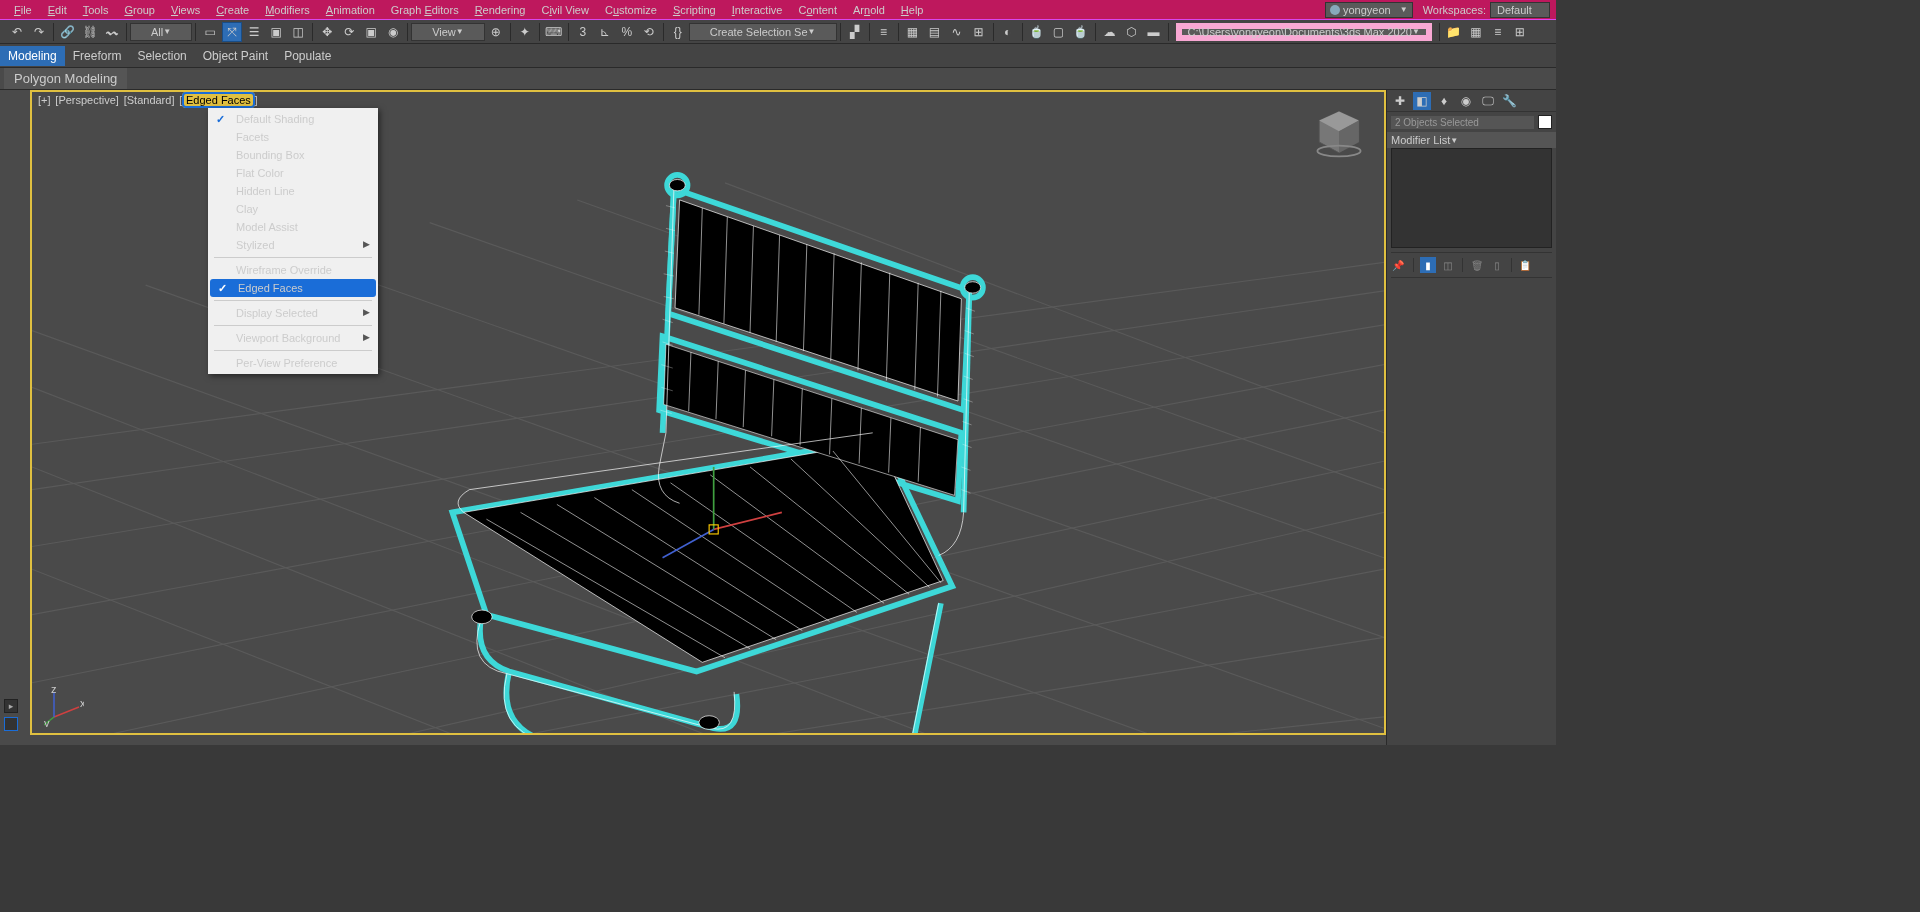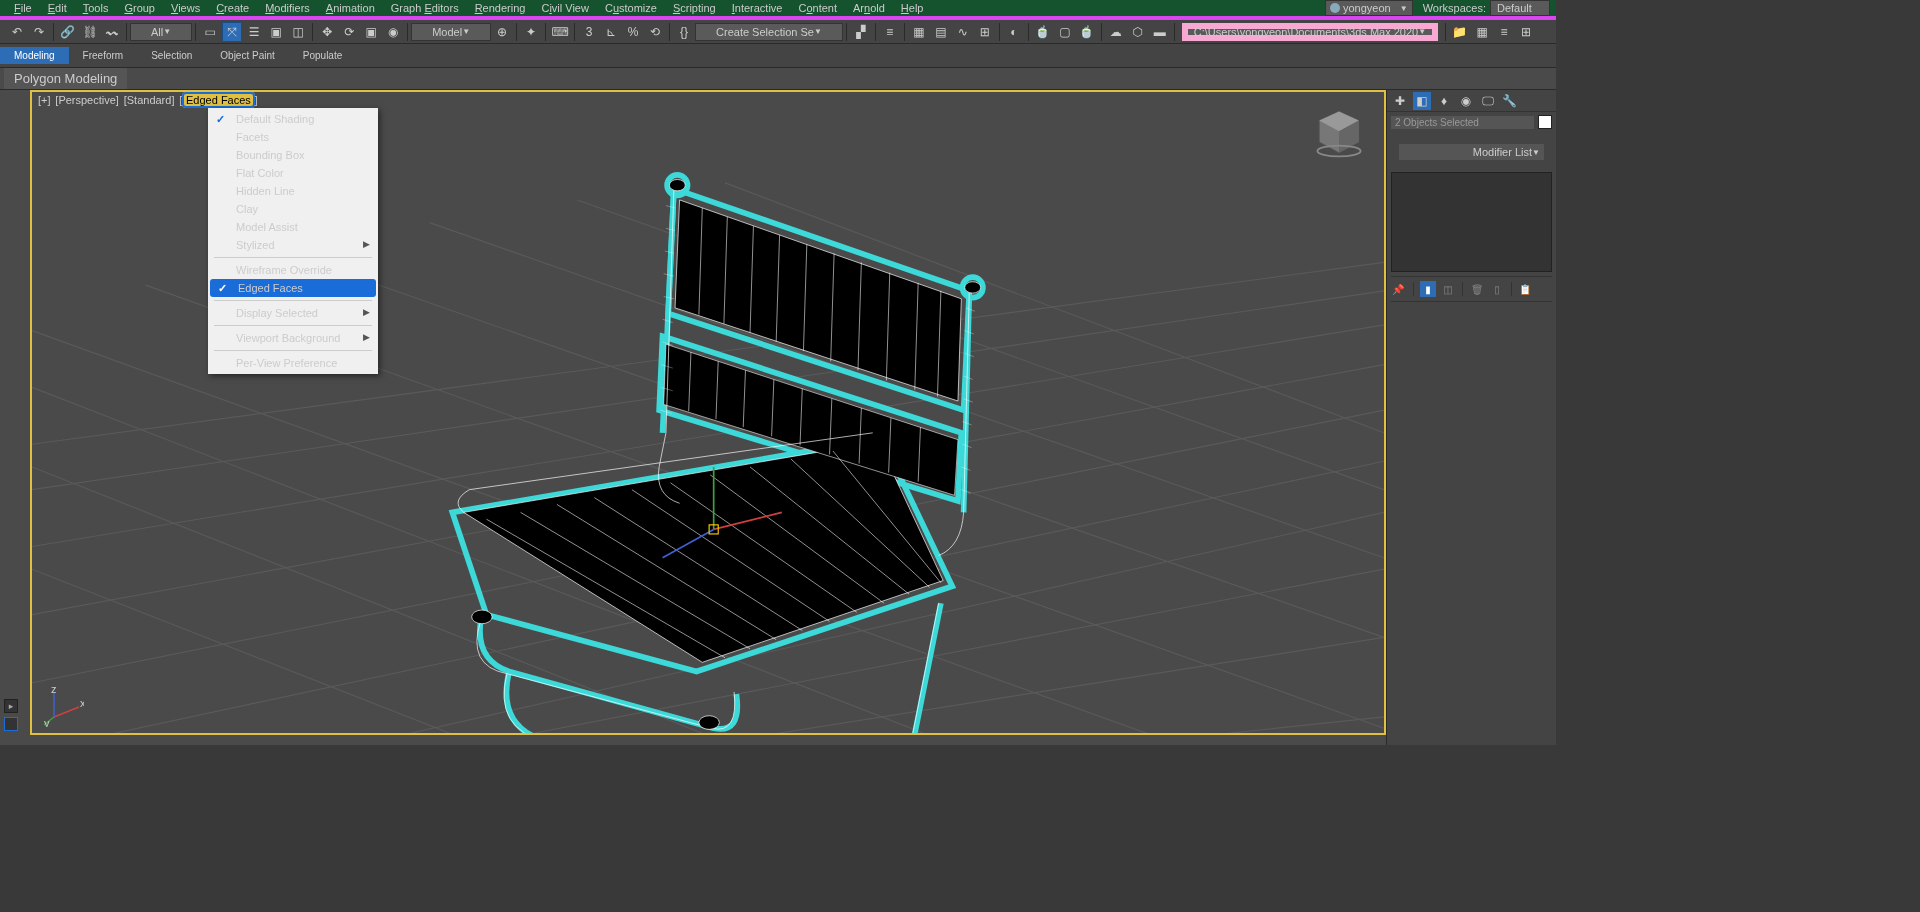--- a/index.html
+++ b/index.html
@@ -1,36 +1,36 @@
 <!DOCTYPE html>
 <html><head>
 <meta charset="utf-8">
 <style>
 *{margin:0;padding:0;box-sizing:border-box;font-family:'Segoe UI',Tahoma,sans-serif;font-size:11px;color:#ccc;user-select:none}
 body{background:#393939;width:1556px;height:745px;overflow:hidden;position:relative}
 
-.menubar{height:20px;background:#14532d;display:flex;align-items:center;padding:0 6px;border-bottom:4px solid #d946ef}
+.menubar{height:20px;background:#be185d;display:flex;align-items:center;padding:0 6px;border-bottom:1px solid #d946ef}
 .menubar .m{padding:2px 8px;cursor:pointer}
 .menubar .m u{text-decoration:underline}
 .spacer{flex:1}
 .user-box{background:#5a5a5a;padding:1px 4px;border:1px solid #333;display:flex;align-items:center;gap:3px;margin-right:6px}
 .user-box .av{width:10px;height:10px;background:#8ab;border-radius:50%}
 .ws-label{margin-left:4px}
 .ws-dd{background:#5a5a5a;padding:1px 6px;border:1px solid #333;margin-left:4px;min-width:60px}
 
 .toolbar{height:24px;background:#444;display:flex;align-items:center;gap:0;border-bottom:1px solid #2a2a2a;padding:0 6px}
 .tbtn{width:20px;height:20px;display:flex;align-items:center;justify-content:center;margin:0 1px;border:1px solid transparent;cursor:pointer;font-size:12px}
 .tbtn.active{background:#2d6db5;border-color:#1a4d85}
 .tsep{width:1px;height:18px;background:#2a2a2a;margin:0 3px}
 .tdd{background:#5a5a5a;padding:1px 20px;border:1px solid #333;min-width:40px;height:18px;font-size:10px;display:flex;align-items:center}
 .tdd.wide{min-width:90px}
 .path-box{background:#5a5a5a;padding:1px 6px;border:6px solid #f9a8d4;min-width:220px;height:18px;font-size:10px;display:flex;align-items:center;margin:0 4px}
 
 .ribbon{height:24px;background:#444;display:flex;align-items:center;border-bottom:1px solid #2a2a2a}
-.rtab{padding:3px 14px;cursor:pointer;font-size:10px}
+.rtab{padding:3px 8px;cursor:pointer;font-size:12px}
 .rtab.active{background:#2d6db5;color:#fff}
 
 .subribbon{height:22px;background:#4a4a4a;display:flex;align-items:center;border-bottom:1px solid #2a2a2a}
 .subtab{padding:3px 10px;background:#555;margin-left:4px;font-size:13px}
 
 .main{position:absolute;top:90px;left:0;right:0;bottom:0;display:flex}
 .viewport-area{flex:1;position:relative;background:#4a4a4a}
 .viewport{position:absolute;top:0;left:30px;right:0;bottom:10px;background:#4a4a4a;border:2px solid #e0c040;overflow:hidden}
 .vp-label{position:absolute;top:2px;left:6px;font-size:10px;color:#ccc;z-index:3}
 .vp-label .seg{margin-right:2px}
@@ -53,21 +53,21 @@
 .leftstrip .pb{width:14px;height:14px;background:#333;border:1px solid #222;display:flex;align-items:center;justify-content:center;color:#aaa;font-size:9px;margin-bottom:4px}
 .axis-gizmo{position:absolute;left:44px;bottom:18px;width:40px;height:40px;z-index:2}
 
 .rightpanel{width:170px;background:#444;border-left:1px solid #2a2a2a;display:flex;flex-direction:column}
 .cmd-tabs{height:22px;display:flex;align-items:center;gap:4px;padding:2px 4px;border-bottom:1px solid #333}
 .cmd-tabs .ct{width:18px;height:18px;display:flex;align-items:center;justify-content:center;cursor:pointer;font-size:12px}
 .cmd-tabs .ct.active{background:#2d6db5}
 .sel-row{height:20px;display:flex;align-items:center;padding:2px 4px;gap:4px}
 .sel-name{flex:1;background:#555;padding:1px 4px;font-size:10px;color:#999}
 .sel-color{width:14px;height:14px;background:#fff;border:1px solid #222}
-.mod-dd{margin:12px;background:#555;padding:2px 4px;font-size:10px;display:flex;align-items:center;justify-content:flex-end}
+.mod-dd{margin:0;background:#555;padding:2px 4px;font-size:10px;display:flex;align-items:center;justify-content:flex-start}
 .mod-stack{margin:0 4px 4px 4px;height:100px;background:#333;border:1px solid #222}
 .mod-btns{margin:0 4px;display:flex;gap:4px;align-items:center;padding:4px 0;border-top:1px solid #333;border-bottom:1px solid #333}
 .mod-btns .mb{width:16px;height:16px;display:flex;align-items:center;justify-content:center;font-size:10px;color:#888}
 .mb-sep{width:1px;height:14px;background:#333;margin:0 2px}
 .mod-btns .mb.hl{background:#2d6db5;color:#fff}
 .rollout-area{flex:1;background:#444}
 svg text{fill:#ccc}
 </style>
 </head>
 <body>
@@ -120,21 +120,21 @@
   <div class="tbtn">☰</div>
   <div class="tbtn">▣</div>
   <div class="tbtn">◫</div>
   <div class="tsep"></div>
   <div class="tbtn">✥</div>
   <div class="tbtn">⟳</div>
   <div class="tbtn">▣</div>
   <div class="tbtn">◉</div>
   <div class="tsep"></div>
   <div class="tdd">
-      <span>Model</span>
+      <span>View</span>
       <span style="margin-left:auto;font-size:8px">▼</span>
     </div>
   <div class="tbtn">⊕</div>
   <div class="tsep"></div>
   <div class="tbtn">✦</div>
   <div class="tsep"></div>
   <div class="tbtn">⌨</div>
   <div class="tsep"></div>
   <div class="tbtn">3</div>
   <div class="tbtn">⊾</div>

